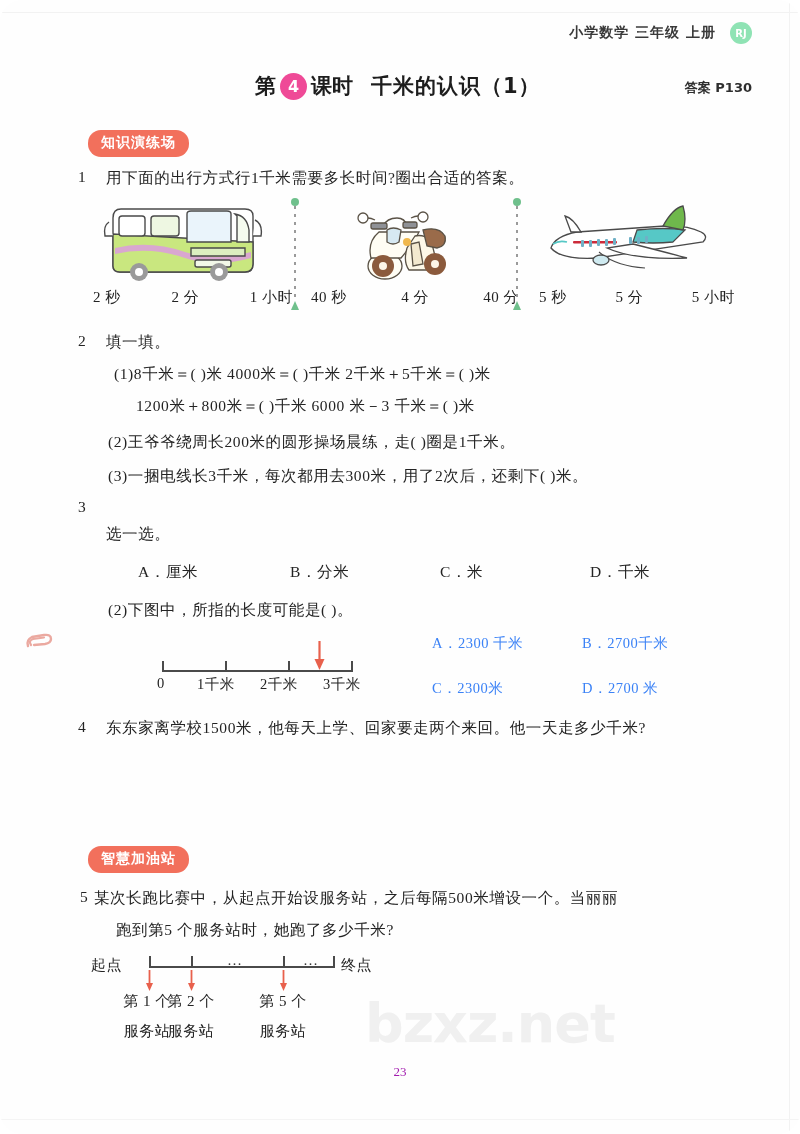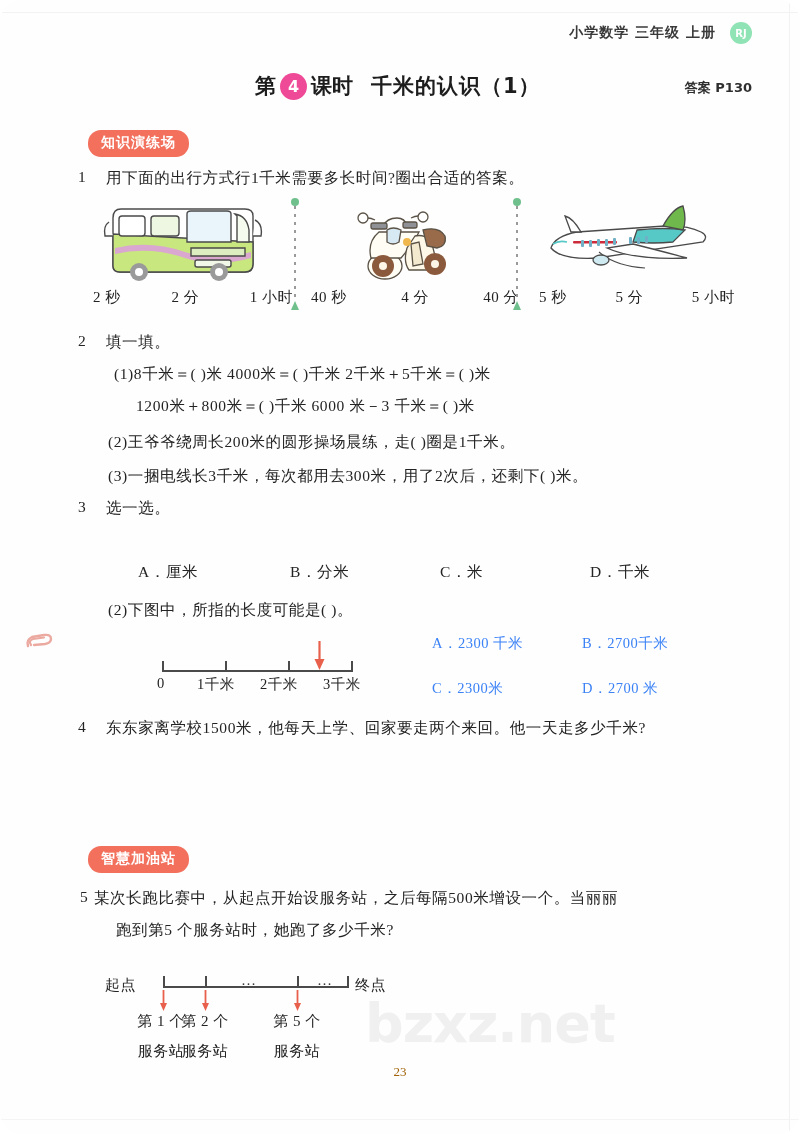--- a/index.html
+++ b/index.html
@@ -244,25 +244,24 @@
     grid-row-gap: 26px;
     font-family: "Liberation Serif", "DejaVu Serif", serif;
     font-size: 14.5px;
     color: #3b82f6;
     letter-spacing: 0.5px;
   }
 
   
   .station-box {
     position: absolute;
-    left: 105px;
+    left: 91px;
     top: 948px;
     width: 320px;
     height: 100px;
-    margin-top: 20px;
   }
   .st-line {
     position: absolute;
     left: 58px; top: 18px;
     width: 186px; height: 2px;
     background: #4a4a4a;
   }
   .st-endcap {
     position: absolute;
     top: 8px;
@@ -319,21 +318,21 @@
     letter-spacing: -1px;
     user-select: none;
   }
   .folio {
     position: absolute;
     left: 0; right: 0;
     top: 1064px;
     text-align: center;
     font-family: "Liberation Serif", "DejaVu Serif", serif;
     font-size: 13px;
-    color: #a16207;
+    color: #a21caf;
   }
 </style>
 </head>
 <body>
 
 <div id="page">
 
   <div class="page-edge-top"></div>
   <div class="page-edge-right"></div>
   <div class="page-edge-bottom"></div>
@@ -472,21 +471,21 @@
   </div>
 
   <div class="qnum" style="left:78px; top:332px;">2</div>
   <div class="qtext" style="left:106px; top:332px;">填一填。</div>
   <div class="qtext" style="left:114px; top:364px;">(1)8千米＝(      )米      4000米＝(      )千米      2千米＋5千米＝(      )米</div>
   <div class="qtext" style="left:136px; top:396px;font-family:Liberation Serif, serif;">1200米＋800米＝(      )千米              6000 米－3 千米＝(      )米</div>
   <div class="qtext" style="left:108px; top:432px;">(2)王爷爷绕周长200米的圆形操场晨练，走(         )圈是1千米。</div>
   <div class="qtext" style="left:108px; top:466px;">(3)一捆电线长3千米，每次都用去300米，用了2次后，还剩下(          )米。</div>
 
   <div class="qnum" style="left:78px; top:498px;">3</div>
-  <div class="qtext" style="left:106px; top:498px;">选一选。</div>
+  <div class="qtext" style="left:106px; top:524px;">选一选。</div>
 
   <div class="qtext" style="left:138px; top:562px;">A．厘米</div>
   <div class="qtext" style="left:290px; top:562px;">B．分米</div>
   <div class="qtext" style="left:440px; top:562px;">C．米</div>
   <div class="qtext" style="left:590px; top:562px;text-align:center;">D．千米</div>
 
   <div class="qtext" style="left:108px; top:600px;">(2)下图中，所指的长度可能是(        )。</div>
 
   <svg class="clip-icon" viewBox="0 0 30 22">
     <path d="M4 14 Q2 8 8 5 L20 3 Q27 2 27 7 Q27 11 21 12 L10 13" fill="none" stroke="#eba9a0" stroke-width="2.4" stroke-linecap="round"></path>

